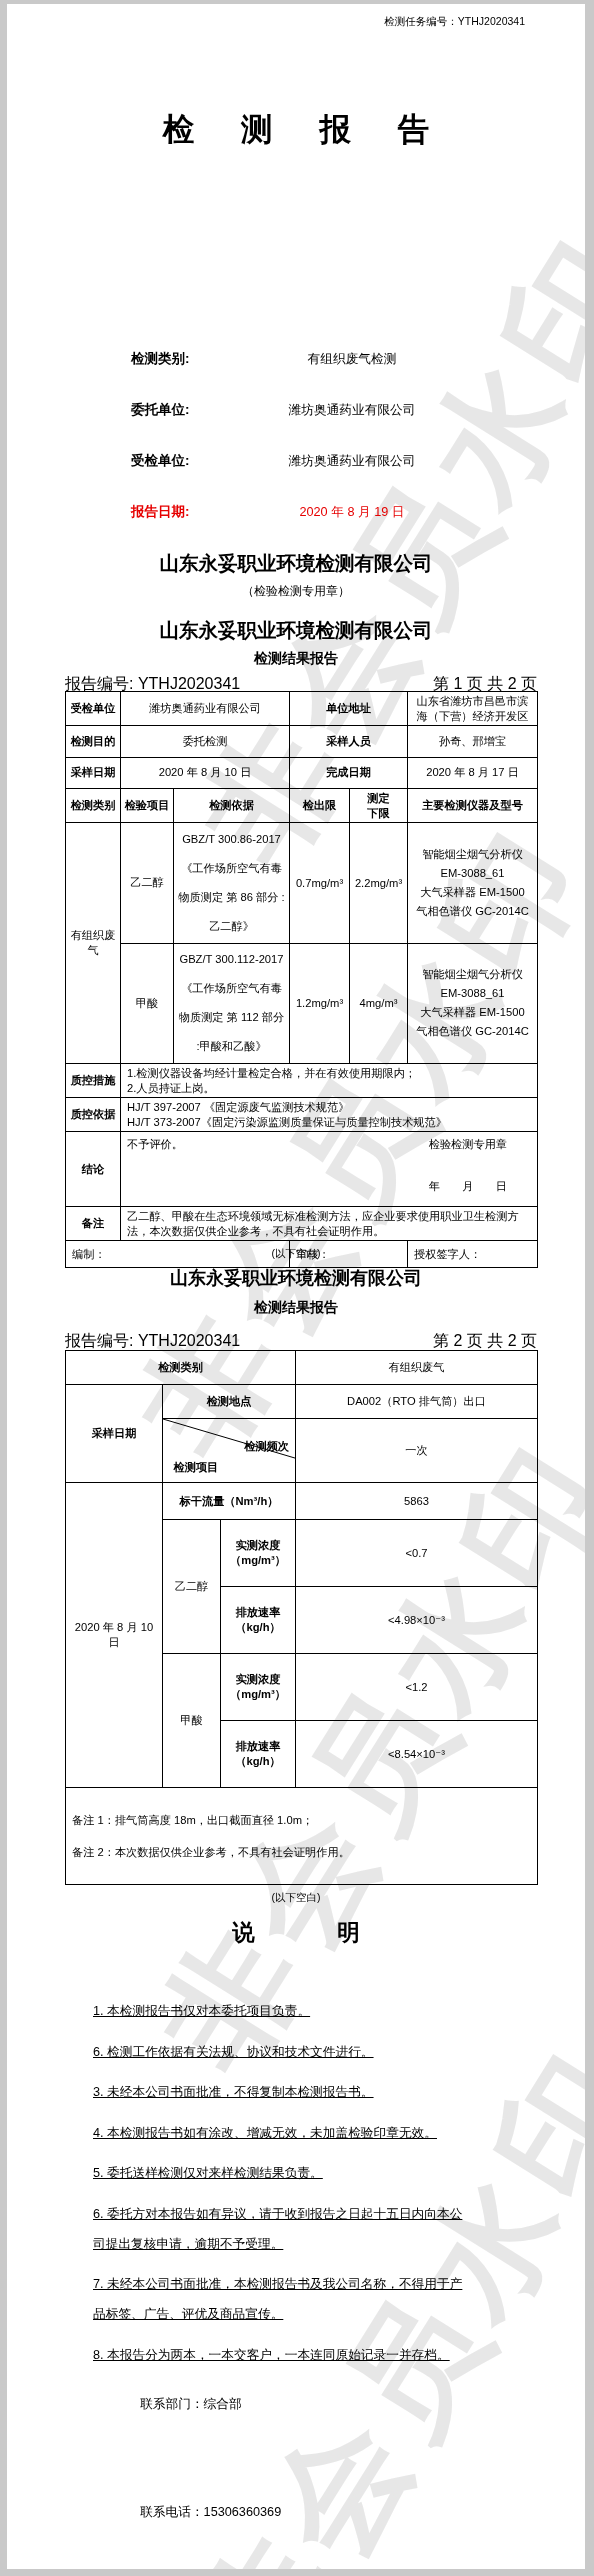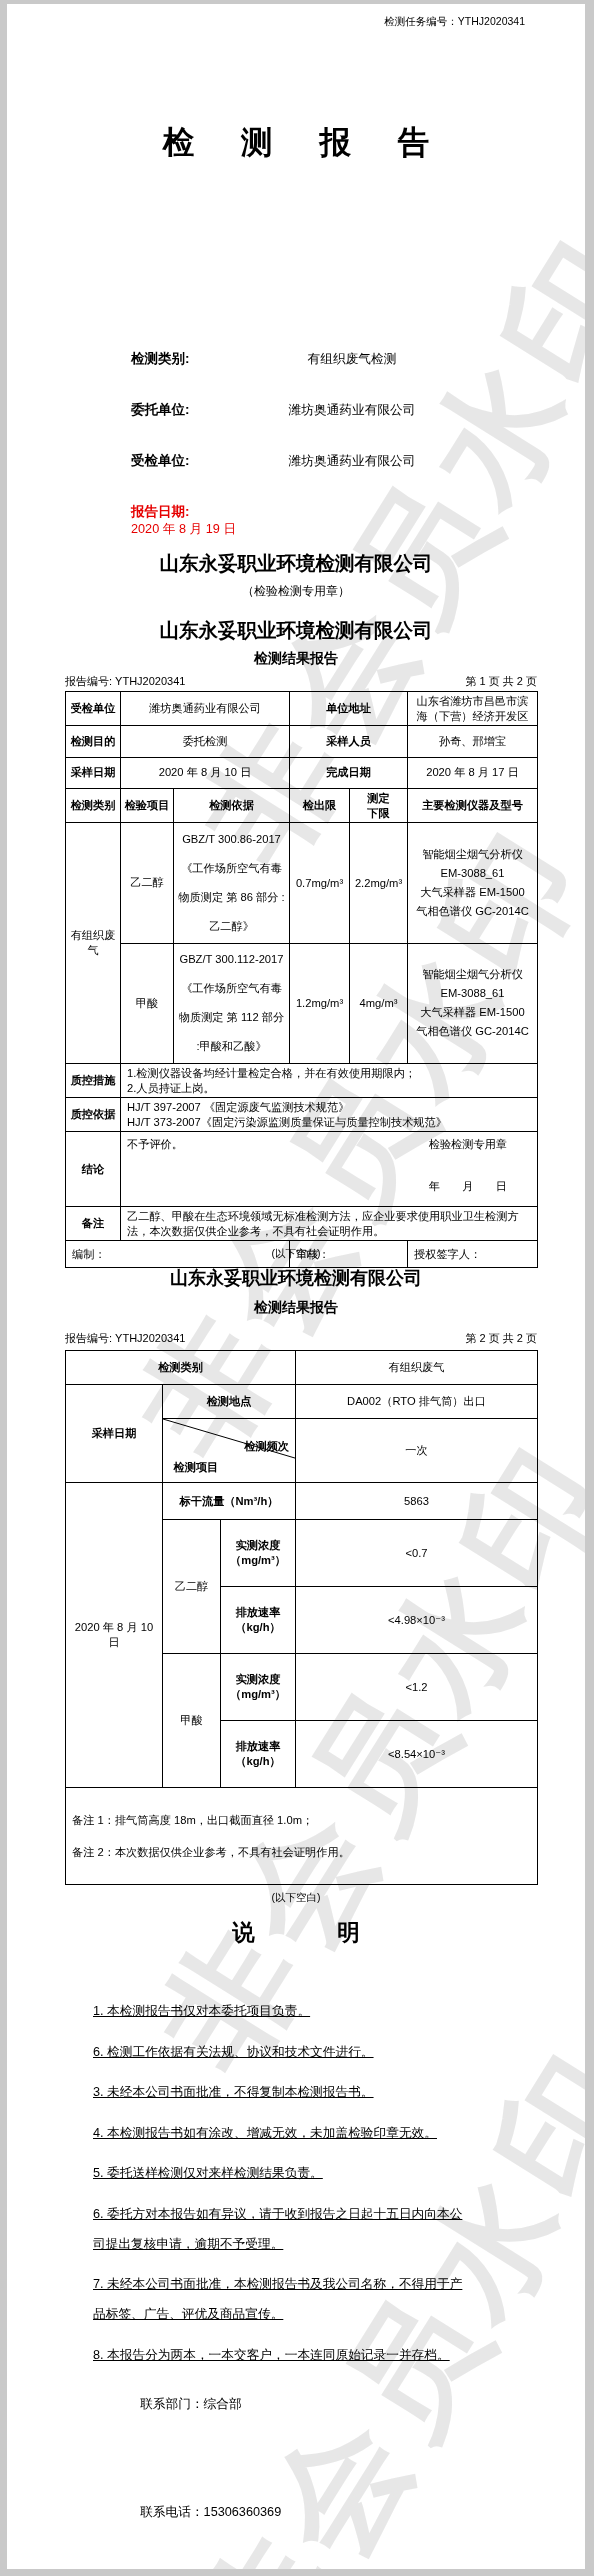--- a/index.html
+++ b/index.html
@@ -18,33 +18,33 @@
   }
   .wm{
     position:absolute;z-index:0;
     transform:rotate(-58deg);transform-origin:0 50%;
     font-size:131px;font-weight:bold;letter-spacing:10.5px;
     color:var(--wm,#cbcbcb);opacity:.45;white-space:nowrap;
     pointer-events:none;user-select:none;
   }
   .layer{position:absolute;z-index:1;}
   .task-no{top:10.5px;right:60px;font-size:10.5px;margin-left:45px;}
-  .doc-title{top:118px;left:0;width:100%;text-align:center;
+  .doc-title{top:105px;left:0;width:100%;text-align:center;
     font-size:31.5px;font-weight:bold;letter-spacing:19.5px;text-indent:19.5px;
     font-family:"Liberation Serif","DejaVu Serif",serif;}
   .info-row{left:124px;width:356px;display:flex;align-items:baseline;}
   .info-row .lbl{width:86px;font-size:13.5px;font-weight:bold;}
   .info-row .val{flex:1;text-align:center;font-size:12.7px;}
   .info-row.red .lbl,.info-row.red .val{color:var(--red,#e60000);}
   .company-big{left:0;width:100%;text-align:center;font-size:19.5px;font-weight:bold;
     font-family:"Liberation Serif","DejaVu Serif",serif;}
   .stamp-note{left:0;width:100%;text-align:center;font-size:12px;}
   .subtitle-big{left:0;width:100%;text-align:center;font-size:14px;font-weight:bold;
     font-family:"Liberation Serif","DejaVu Serif",serif;}
-  .refline{left:58px;width:472px;display:flex;justify-content:space-between;font-size:11px;}
+  .refline{left:58px;width:472px;display:flex;justify-content:space-between;font-size:16px;}
   table{border-collapse:collapse;table-layout:fixed;background:transparent;}
   .dtable{position:absolute;z-index:1;border:1.5px solid #000;}
   .dtable td{border:0.7px solid #000;text-align:center;vertical-align:middle;
     font-size:11.2px;padding:1.5px 3px;overflow:hidden;}
   .pre{white-space:pre-line;}
   .tleft{text-align:left !important;padding-left:6px !important;}
   .bold{font-weight:bold;}
   .basis{line-height:2.6;font-size:10.5px;}
   .instr{line-height:1.7;font-size:10.5px;}
   .small{font-size:10.5px;}
@@ -82,21 +82,21 @@
     <span class="val">有组织废气检测</span>
   </div>
   <div class="layer info-row" style="top:397px;">
     <span class="lbl">委托单位:</span>
     <span class="val">潍坊奥通药业有限公司</span>
   </div>
   <div class="layer info-row" style="top:448px;">
     <span class="lbl">受检单位:</span>
     <span class="val">潍坊奥通药业有限公司</span>
   </div>
-  <div class="layer info-row red" style="top:499px;flex-direction:column;">
+  <div class="layer info-row red" style="top:499px;">
     <span class="lbl">报告日期:</span>
     <span class="val">2020 年 8 月 19 日</span>
   </div>
 
   <div class="layer company-big" style="top:546px;">山东永妥职业环境检测有限公司</div>
   <div class="layer stamp-note" style="top:579px;">（检验检测专用章）</div>
   <div class="layer company-big" style="top:613px;">山东永妥职业环境检测有限公司</div>
   <div class="layer subtitle-big" style="top:646px;">检测结果报告</div>
 
   <div class="layer refline" style="top:670px;">

